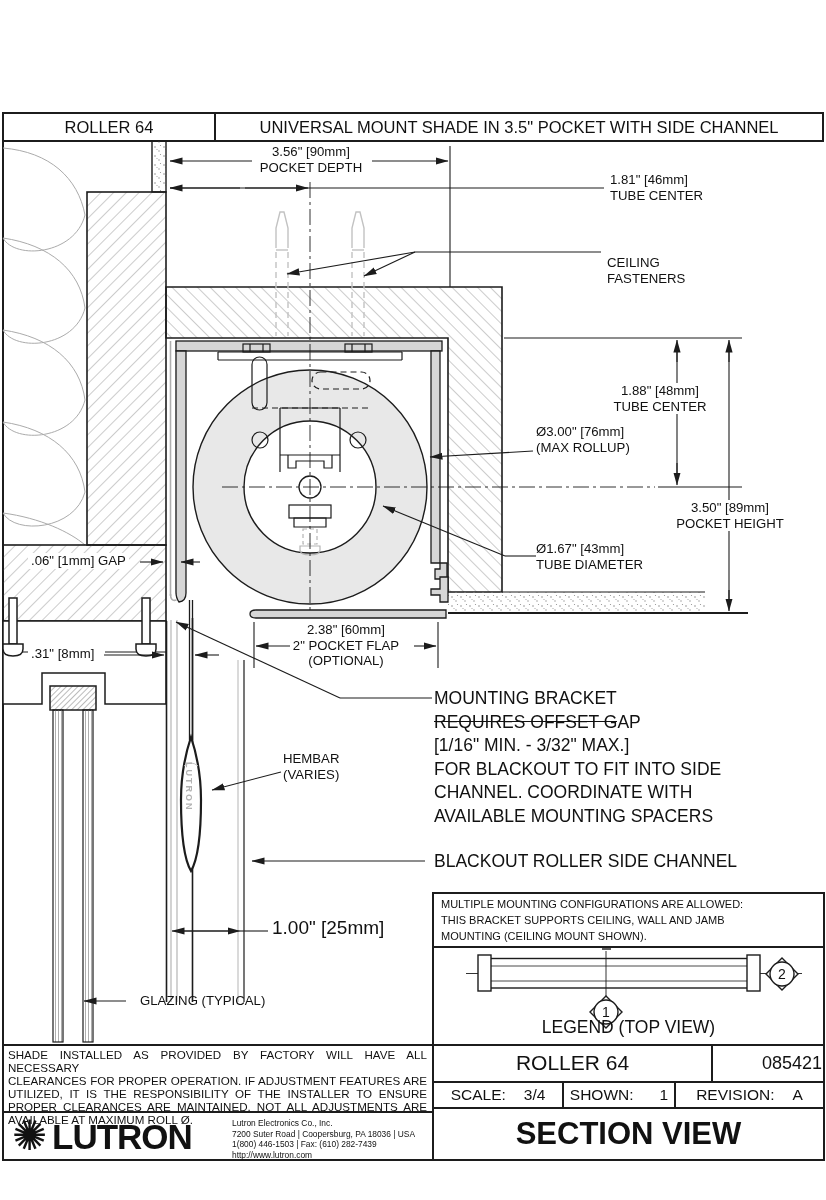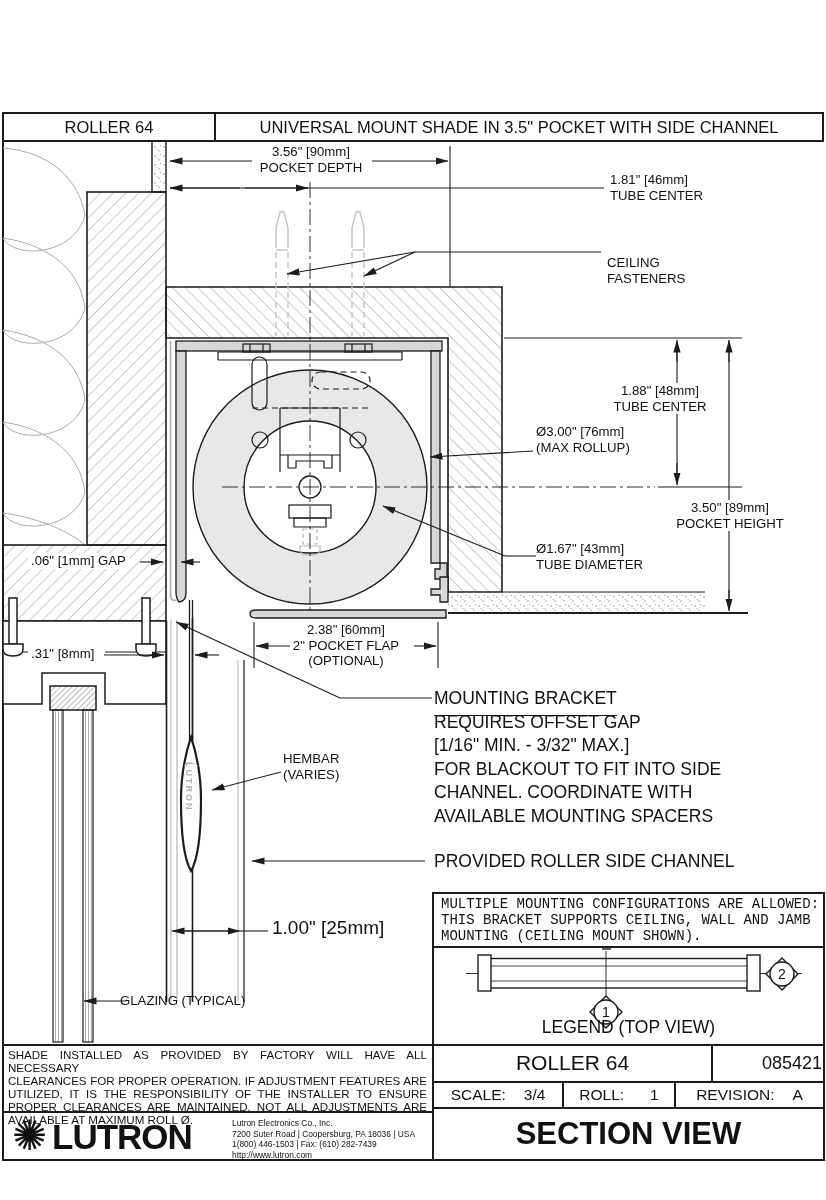--- a/index.html
+++ b/index.html
@@ -10,21 +10,21 @@
   .dim{font-size:13.2px;line-height:15.5px;}
   .dimc{text-align:center;}
   .wbg{background:#fff;display:inline-block;padding:0 3px;}
   .big{font-size:17.5px;line-height:23.5px;}
   .center{text-align:center;}
   .titlebar{font-size:16.5px;display:flex;align-items:center;justify-content:center;}
   .cellrow{display:flex;align-items:center;justify-content:center;gap:18px;font-size:15.5px;}
   .balloon{position:absolute;width:24px;height:24px;text-align:center;line-height:24px;font-size:14px;}
   .just{text-align:justify;text-align-last:justify;}
   .addr{font-size:8.4px;line-height:10.6px;}
-  .u{border-bottom:1.6px solid #111;padding-bottom:7px;}
+  .u{border-bottom:1.6px solid #111;padding-bottom:13px;}
   .vlut{position:absolute;writing-mode:vertical-rl;font-size:9px;letter-spacing:2px;color:#b3b3b3;font-weight:700;}
 </style>
 </head>
 <body>
 
 <div id="sheet">
 
 <svg id="lines" width="826" height="1200" viewBox="0 0 826 1200">
   <defs>
     <marker id="arr" markerWidth="13" markerHeight="9" refX="12.5" refY="4.5" orient="auto" markerUnits="userSpaceOnUse">
@@ -310,64 +310,64 @@
 <div class="vlut" style="left:184px;top:762px;">LUTRON</div>
 
 <div class="t big" style="left:434px;top:687px;">
   <span class="u">MOUNTING BRACKET</span><br>
   <span>REQUIRES OFFSET GAP</span><br>
   <span>[1/16" MIN. - 3/32" MAX.]</span><br>
   <span>FOR BLACKOUT TO FIT INTO SIDE</span><br>
   <span>CHANNEL. COORDINATE WITH</span><br>
   <span>AVAILABLE MOUNTING SPACERS</span>
 </div>
-<div class="t big" style="left:434px;top:850px;">PROVIDED ROLLER SIDE CHANNEL</div>
+<div class="t big" style="left:434px;top:850px;">BLACKOUT ROLLER SIDE CHANNEL</div>
 
 <div class="t" style="left:272px;top:917px;font-size:19px;">1.00" [25mm]</div>
-<div class="t dim" style="left:120px;top:993px;">GLAZING (TYPICAL)</div>
+<div class="t dim" style="left:140px;top:993px;">GLAZING (TYPICAL)</div>
 
 <div class="t" style="left:8px;top:1049px;width:419px;font-size:11.6px;line-height:12.9px;white-space:normal;">
   <div class="just">SHADE INSTALLED AS PROVIDED BY FACTORY WILL HAVE ALL NECESSARY</div>
   <div class="just">CLEARANCES FOR PROPER OPERATION. IF ADJUSTMENT FEATURES ARE</div>
   <div class="just">UTILIZED, IT IS THE RESPONSIBILITY OF THE INSTALLER TO ENSURE</div>
   <div class="just">PROPER CLEARANCES ARE MAINTAINED. NOT ALL ADJUSTMENTS ARE</div>
   <div>AVAILABLE AT MAXIMUM ROLL Ø.</div>
 </div>
 
 <div class="t" style="left:12px;top:1114px;font-size:42px;line-height:44px;">✺</div>
 <div class="t" style="left:52px;top:1117px;font-size:35px;font-weight:900;letter-spacing:-1px;">LUTRON</div>
 <div class="t addr" style="left:232px;top:1118px;">
   <div>Lutron Electronics Co., Inc.</div>
   <div>7200 Suter Road | Coopersburg, PA 18036 | USA</div>
   <div>1(800) 446-1503 | Fax: (610) 282-7439</div>
   <div>http://www.lutron.com</div>
 </div>
 
-<div class="t" style="left:441px;top:897px;font-size:14px;line-height:15.8px;font-family:Liberation Mono, monospace;">
+<div class="t" style="left:441px;top:897px;font-size:11px;line-height:15.8px;">
   <div>MULTIPLE MOUNTING CONFIGURATIONS ARE ALLOWED:</div>
   <div>THIS BRACKET SUPPORTS CEILING, WALL AND JAMB</div>
   <div>MOUNTING (CEILING MOUNT SHOWN).</div>
 </div>
 
 <div class="balloon" style="left:594px;top:1000px;">1</div>
 <div class="balloon" style="left:770px;top:962px;">2</div>
 <div class="t center" style="left:433px;top:1017px;width:391px;font-size:17.5px;">LEGEND (TOP VIEW)</div>
 
 <div class="t titlebar" style="left:433px;top:1045px;width:279px;height:37px;font-size:21px;">
   <span>ROLLER 64</span>
 </div>
 <div class="t titlebar" style="left:712px;top:1045px;width:112px;height:37px;font-size:18px;margin-left:24px;">
   <span>085421</span>
 </div>
 <div class="t cellrow" style="left:433px;top:1082px;width:130px;height:26px;">
   <span>SCALE:</span>
       <span>3/4</span>
 </div>
 <div class="t cellrow" style="left:563px;top:1082px;width:112px;height:26px;gap:26px;">
-  <span>ROLL:</span>
+  <span>SHOWN:</span>
       <span>1</span>
 </div>
 <div class="t cellrow" style="left:675px;top:1082px;width:149px;height:26px;">
   <span>REVISION:</span>
       <span>A</span>
 </div>
 <div class="t titlebar" style="left:433px;top:1108px;width:391px;height:52px;font-size:31px;font-weight:700;border-radius:13px;">
   <span>SECTION VIEW</span>
 </div>
 

